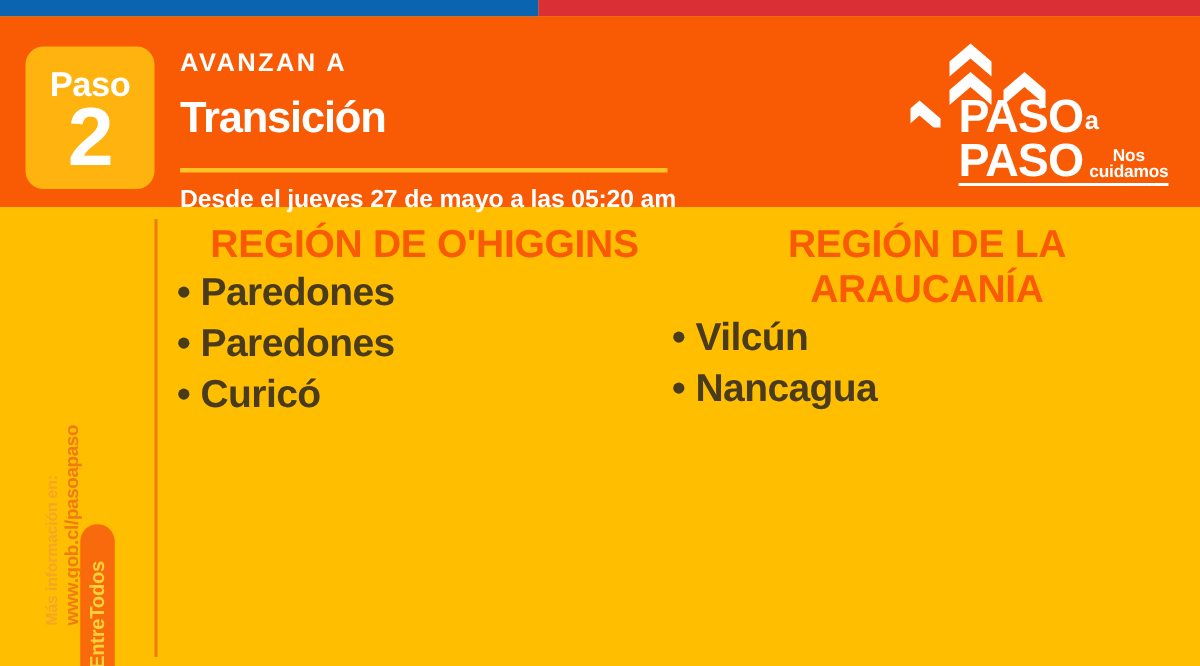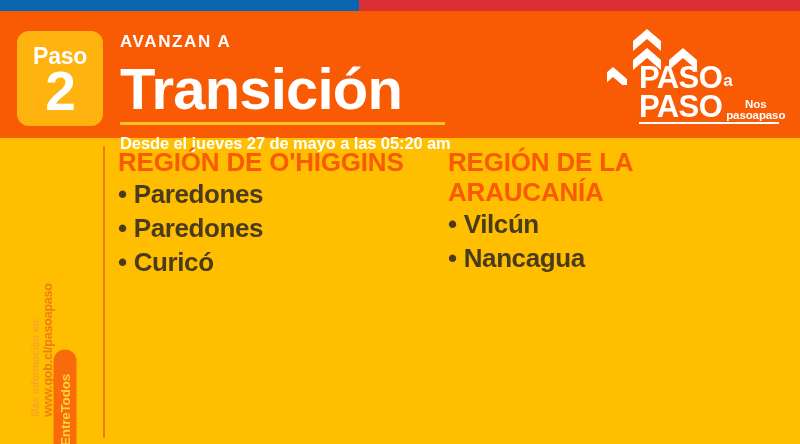--- a/index.html
+++ b/index.html
@@ -90,25 +90,25 @@
   }
   .kicker {
     color: #ffffff;
     font-size: 17px;
     font-weight: bold;
     letter-spacing: 1.6px;
     line-height: 26px;
   }
   .bigtitle {
     color: #ffffff;
-    font-size: 58px;
+    font-size: 29px;
     font-weight: bold;
     letter-spacing: -0.8px;
     line-height: 46px;
-    margin-top: 11px;
+    margin-top: 1px;
   }
   .rule {
     width: 325px;
     height: 3px;
     background: #FFC424;
     margin-top: 10px;
   }
   .subline {
     color: #ffffff;
     font-size: 16.5px;
@@ -250,21 +250,21 @@
   .col-right { left: 344px; width: 340px; }
 
   .region {
     color: #F95A04;
     font-size: 26px;
     font-weight: bold;
     line-height: 30px;
     letter-spacing: -0.2px;
     margin-top: 2px;
   }
-  .region.first { margin-top: 0; }
+  .region.first { margin-top: 0; text-align: center; }
   .commune {
     color: #4A3B1C;
     font-size: 26px;
     font-weight: bold;
     line-height: 34px;
     letter-spacing: -0.4px;
     display: flex;
     align-items: baseline;
   }
   .bullet {
@@ -313,21 +313,21 @@
       </div>
       <div class="logo-words">
         <div class="pw-row">
           <span class="pw-big">PASO</span>
           <span class="pw-a">a</span>
         </div>
         <div class="pw-row">
           <span class="pw-big">PASO</span>
           <span class="pw-small">
             <div>Nos</div>
-            <div>pasoapaso</div>
+            <div>cuidamos</div>
           </span>
         </div>
       </div>
       <div class="logo-underline"></div>
     </div>
   </div>
 
   <div class="sidebar">
     <div class="side-info">
       <div class="side-info-1">Más información en:</div>

